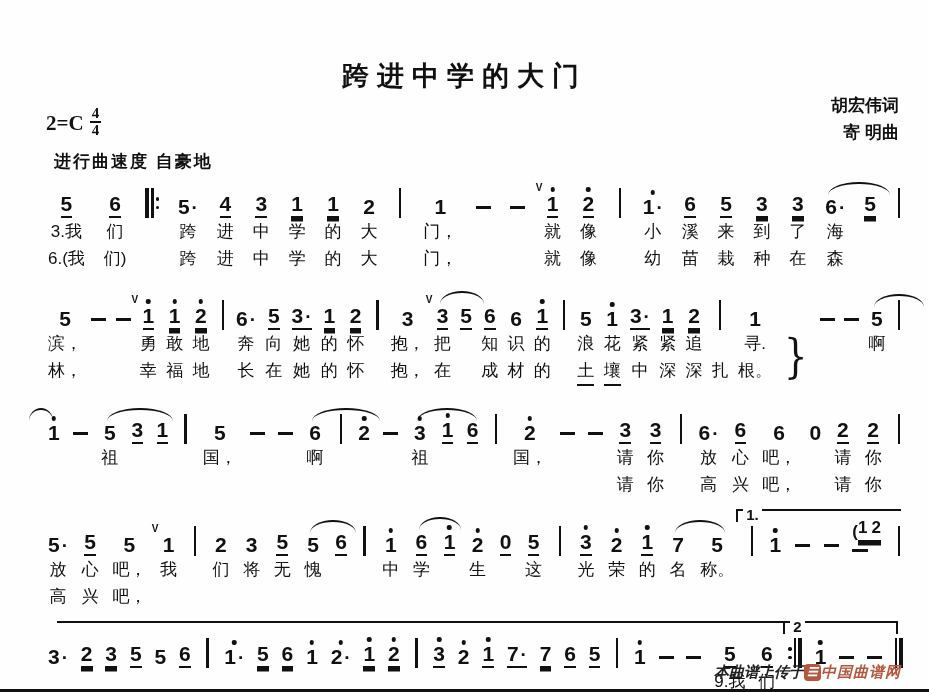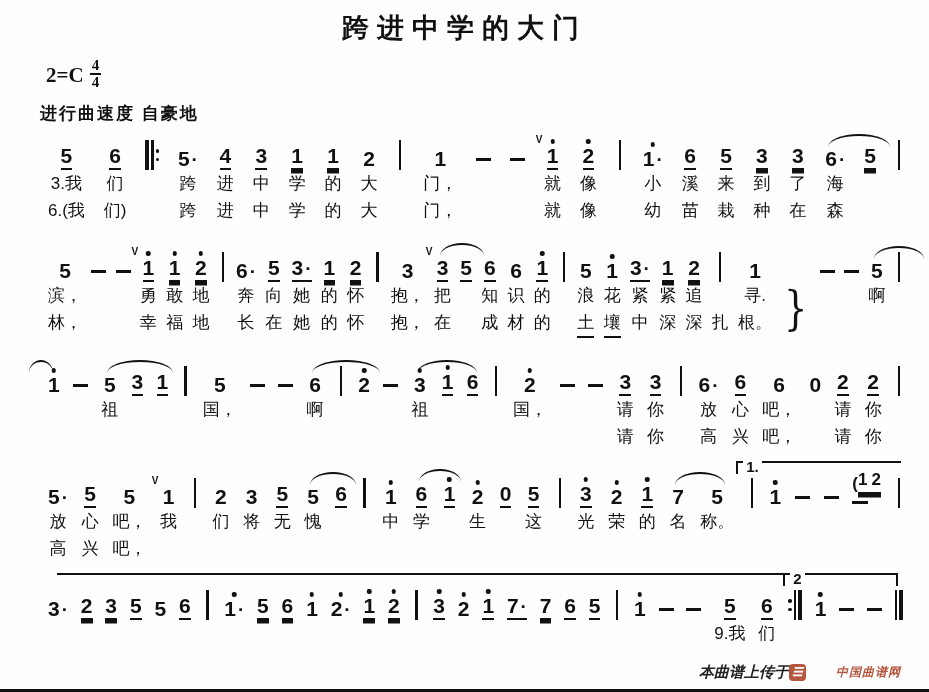--- a/index.html
+++ b/index.html
@@ -1,25 +1,25 @@
 <!DOCTYPE html>
 <html><head>
 <meta charset="utf-8">
 <style>
   html,body{margin:0;padding:0;background:#e8e8e4;}
   .sheet{position:relative;width:929px;height:692px;background:#fefefe;color:#111;
          font-family:"Liberation Sans",sans-serif;overflow:hidden;box-sizing:border-box;}
   
-  .hdr{position:relative;height:132px;}
+  .hdr{position:relative;height:132px;margin-top:48px;}
   .title{ text-align:center;padding-top:10px;font-size:27px;font-weight:bold;letter-spacing:8px;}
   .credits{position:absolute;right:30px;top:44px;text-align:right;font-size:17px;font-weight:bold;line-height:27px;}
   .keysig{position:absolute;left:46px;top:62px;font-size:21px;font-weight:bold;font-family:"Liberation Serif",serif;display:flex;align-items:center;gap:6px;}
   .frac{display:inline-flex;flex-direction:column;align-items:center;font-size:15px;line-height:14px;margin-top:-4px;}
   .frac .top{border-bottom:2px solid #111;padding:0 2px 1px;}
-  .tempo{position:absolute;left:40px;top:102px;font-size:17px;font-weight:bold;letter-spacing:2px;}
+  .tempo{position:absolute;left:54px;top:102px;font-size:17px;font-weight:bold;letter-spacing:2px;}
   
   #systems{padding:4px 26px 0 48px;}
   .system{position:relative;display:flex;justify-content:space-between;align-items:flex-start;margin-bottom:24px;}
   .col{display:flex;flex-direction:column;align-items:center;min-width:8px;}
   .nz{height:34px;display:flex;align-items:flex-end;position:relative;}
   .nwrap{position:relative;display:inline-flex;align-items:flex-end;}
   .dg{font-size:21px;font-weight:bold;line-height:22px;font-family:"Liberation Sans",sans-serif;}
   .dt{font-size:19px;font-weight:bold;line-height:20px;margin-left:2px;}
   .beam{display:inline-flex;align-items:flex-end;}
   .u1{border-bottom:2.5px solid #111;padding-bottom:1px;}
@@ -46,29 +46,33 @@
   .vlabel{position:absolute;left:5px;top:-4px;font-size:15px;font-weight:bold;background:#fefefe;padding:0 3px;line-height:15px;}
   
   .pn{display:flex;flex-direction:column;align-items:center;margin-bottom:4px;}
   .pn .ptop{display:flex;align-items:flex-end;font-size:17px;font-weight:bold;}
   .pn .pbar{width:16px;height:3px;background:#111;margin-top:7px;align-self:flex-start;}
   .pn .pdgs{display:inline-flex;border-bottom:2.5px solid #111;box-shadow:0 3.5px 0 0 #111;gap:4px;padding-bottom:1px;}
   
   .footer{position:absolute;right:28px;bottom:10px;display:flex;align-items:center;gap:0;font-size:15px;font-style:italic;}
   .f-pre{color:#222;font-weight:bold;}
   .f-logo{display:inline-block;width:17px;height:17px;border-radius:4px;color:#fff;font-size:12px;line-height:17px;text-align:center;font-weight:bold;}
-  .f-site{font-weight:bold;font-size:12px;letter-spacing:1px;margin-left:30px;}
+  .f-site{font-weight:bold;font-size:15px;letter-spacing:1px;}
   .pageline{position:absolute;left:0;right:0;bottom:0;height:3px;background:#111;}
 </style>
 </head>
 <body>
 
 <div class="sheet">
   <div class="hdr">
     <div class="title">跨进中学的大门</div>
+    <div class="credits">
+      <div>胡宏伟词</div>
+      <div>寄  明曲</div>
+    </div>
     <div class="keysig">
       <span>2=C</span>
       <span class="frac">
         <span class="top">4</span>
         <span>4</span>
       </span>
     </div>
     <div class="tempo">进行曲速度  自豪地</div>
   </div>
 

